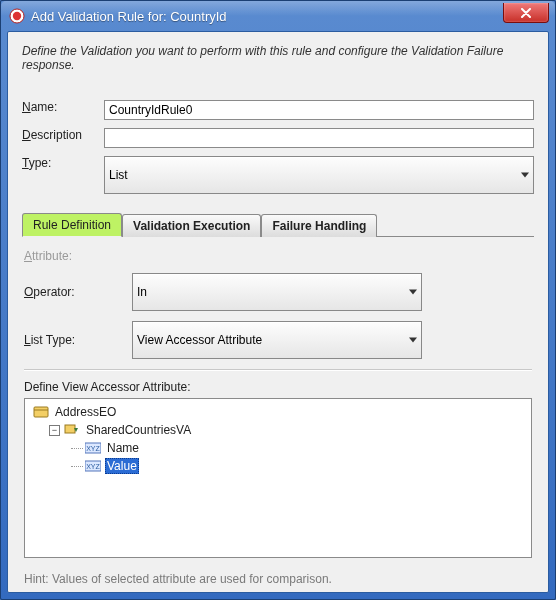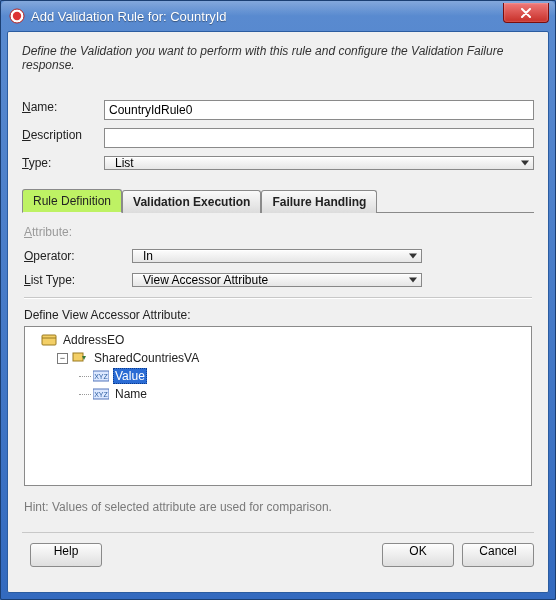--- a/index.html
+++ b/index.html
@@ -47,22 +47,22 @@
   }
   .intro { color:#333; margin-bottom:28px;font-style:italic; }
 
   .form-row { display:flex; margin-bottom:8px; }
   .form-row label { width:82px; color:#222; }
   .form-row label u { text-decoration:underline; }
   .form-row .txt {
     flex:1; height:20px; border:1px solid #8a8a8a; background:#fff; padding:0 4px; font-family:inherit; font-size:12px;
   }
   .combo {
-    flex:1; height:14px; border:1px solid #888; background:#fff;
-    display:flex; align-items:center; padding:0 10px; position:relative;
+    flex:1; height:38px; border:1px solid #888; background:#fff;
+    display:flex; align-items:center; padding:0 4px; position:relative;
     box-shadow: inset 0 1px 0 #fff;
   }
   .combo.big { background: linear-gradient(to bottom,#fdfdfd,#e6e6e6); }
   .combo .arrow {
     position:absolute; right:4px; top:50%; transform:translateY(-50%);
     width:0; height:0; border-left:4px solid transparent; border-right:4px solid transparent; border-top:5px solid #333;
   }
   .combo.disabled { color:#8a8a8a; border-color:#b5b5b5; background:#f0f0f0; }
   .combo.disabled .arrow { border-top-color:#8a8a8a; }
 
@@ -88,21 +88,21 @@
   .panel-row { display:flex; align-items:center; margin-bottom:10px;gap:30px; }
   .panel-row label { width:78px; color:#222; }
   .panel-row.disabled label { color:#9a9a9a; }
   .panel-row .combo { max-width:290px; }
 
   .sep { height:1px; background:#c8c8c8; margin:4px 0 10px 0; box-shadow:0 1px 0 #fff; }
 
   .tree-label { margin-bottom:4px; color:#222; }
   .tree {
     background:#fff; border:1px solid #8a8a8a; height:160px;
-    padding:4px 12px; overflow:auto; color:#222;
+    padding:4px 4px; overflow:auto; color:#222;
   }
   .tnode { display:flex; align-items:center; height:18px; padding-left:4px; white-space:nowrap; }
   .tnode .exp {
     width:11px; height:11px; border:1px solid #7a7a7a; margin-right:4px;
     display:flex; align-items:center; justify-content:center; font-size:9px; line-height:9px;
     color:#333; background:#fff; cursor:pointer;
   }
   .hline { display:inline-block; width:12px; border-top:1px dotted #999; height:0; margin-right:2px; }
   .ticon { width:16px; height:14px; margin-right:4px; display:inline-flex; align-items:center; justify-content:center;}
   .ticon.eo svg rect{ fill:#f3cf66; stroke:#9a7a20; }
@@ -219,31 +219,31 @@
             <span class="tlabel">SharedCountriesVA</span>
           </div>
           <div class="tnode ind2">
             <span class="hline"></span>
             <span class="ticon attr">
               <svg width="16" height="12" viewBox="0 0 16 12">
                   <rect x="0" y="1" width="16" height="10" fill="#dce8ff" stroke="#5577bb"></rect>
                   <text x="8" y="9" font-size="7" text-anchor="middle" fill="#2b5ca0">XYZ</text>
                 </svg>
             </span>
-            <span class="tlabel selected">Value</span>
+            <span class="tlabel">Name</span>
           </div>
           <div class="tnode ind2">
             <span class="hline"></span>
             <span class="ticon attr">
               <svg width="16" height="12" viewBox="0 0 16 12">
                   <rect x="0" y="1" width="16" height="10" fill="#dce8ff" stroke="#5577bb"></rect>
                   <text x="8" y="9" font-size="7" text-anchor="middle" fill="#2b5ca0">XYZ</text>
                 </svg>
             </span>
-            <span class="tlabel">Name</span>
+            <span class="tlabel selected">Value</span>
           </div>
         </div>
 
         <div class="hint">Hint: Values of selected attribute are used for comparison.</div>
       </div>
     </div>
 
     <div class="buttonbar">
       <button class="btn">
           <span>Help</span>

